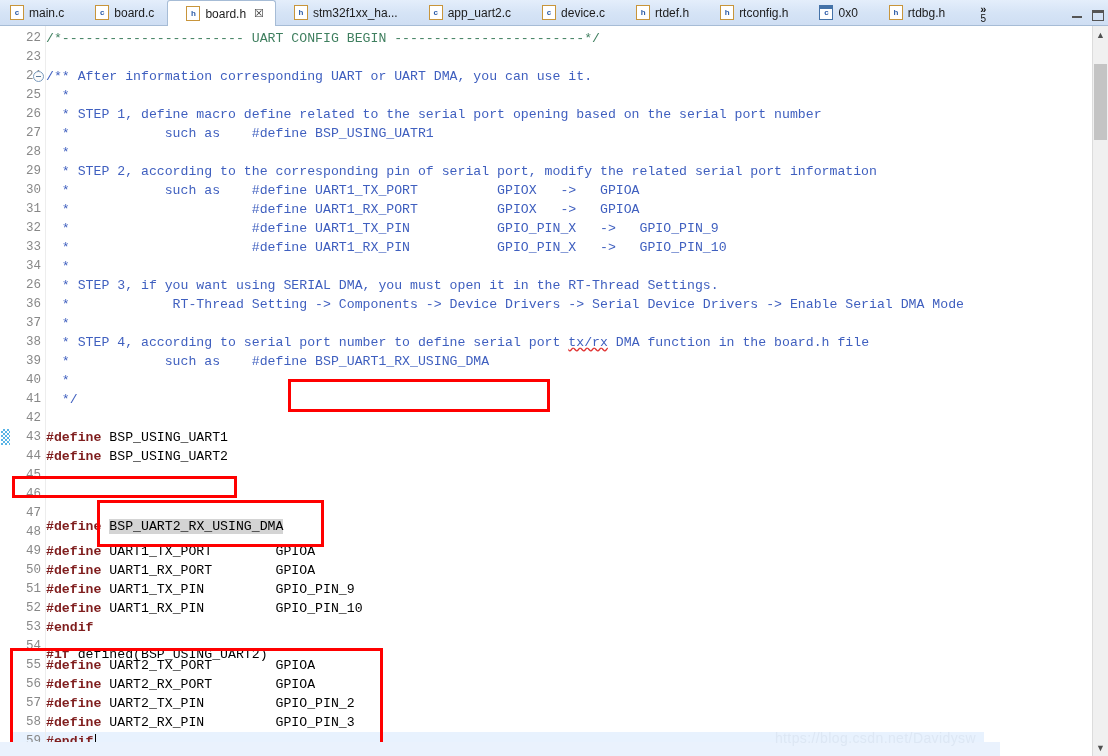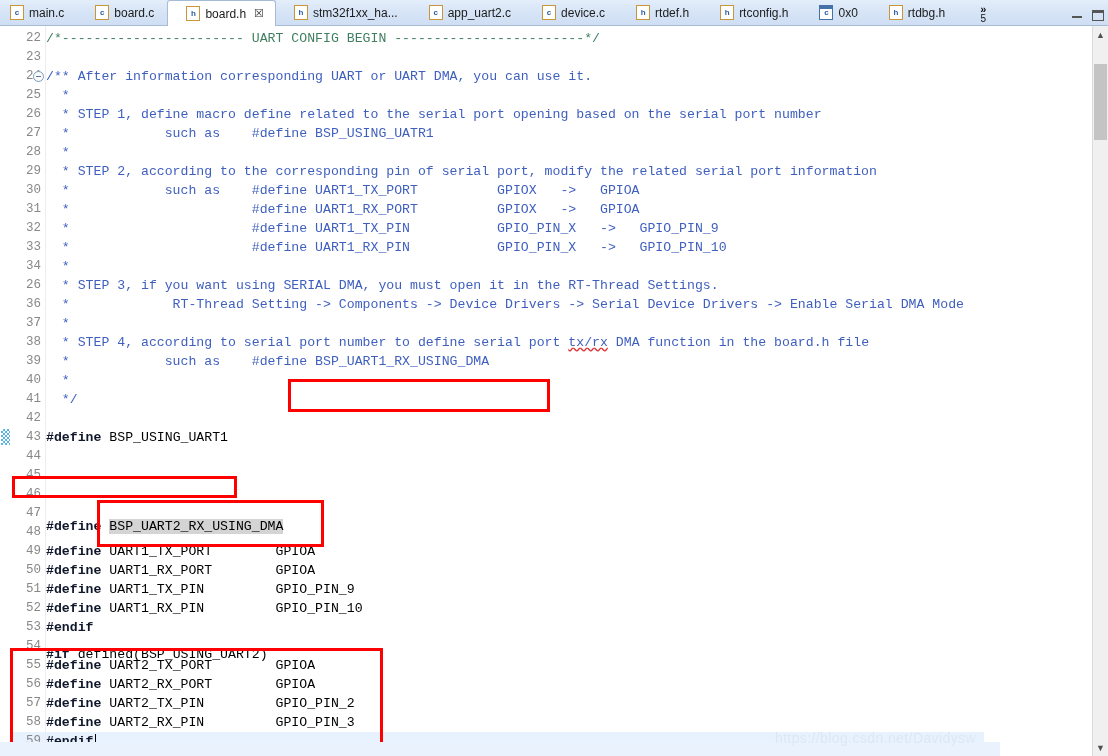--- a/index.html
+++ b/index.html
@@ -134,21 +134,21 @@
   .cline {
     position: absolute; left: 0;
     height: 19px; line-height: 19px;
     font-family: "Liberation Mono", monospace;
     font-size: 13.2px;
     white-space: pre;
     color: #000000;
   }
   .cm   { color: #3f7f5f; }     
   .doc  { color: #3f5fbf; }     
-  .pp   { color: #0f172a; font-weight: bold; }  
+  .pp   { color: #7f1d1d; font-weight: bold; }  
   .plain{ color: #000000; }
 
   .hl-line {
     position: absolute; left: 0; right: 0; height: 19px;
     background: #e8f2fe;
   }
   .sel {
     background: #d4d4d4;
   }
   .squig {
@@ -314,20 +314,21 @@
       <div class="cline" style="top: 231px;"><span class="doc">  *</span></div>
       <div class="cline" style="top: 250px;"><span class="doc">  * STEP 3, if you want using SERIAL DMA, you must open it in the RT-Thread Settings.</span></div>
       <div class="cline" style="top: 269px;"><span class="doc">  *             RT-Thread Setting -&gt; Components -&gt; Device Drivers -&gt; Serial Device Drivers -&gt; Enable Serial DMA Mode</span></div>
       <div class="cline" style="top: 288px;"><span class="doc">  *</span></div>
       <div class="cline" style="top: 307px;"><span class="doc">  * STEP 4, according to serial port number to define serial port </span><span class="doc squig">tx/rx</span><span class="doc"> DMA function in the board.h file</span></div>
       <div class="cline" style="top: 326px;"><span class="doc">  *            such as    #define BSP_UART1_RX_USING_DMA</span></div>
       <div class="cline" style="top: 345px;"><span class="doc">  *</span></div>
       <div class="cline" style="top: 364px;"><span class="doc">  */</span></div>
       <div class="cline" style="top: 383px;"></div>
       <div class="cline" style="top: 402px;"><span class="pp">#define</span><span class="plain"> BSP_USING_UART1</span></div>
+      <div class="cline" style="top: 421px;"><span class="pp">#define</span><span class="plain"> BSP_USING_UART2</span></div>
       <div class="cline" style="top: 440px;"></div>
       <div class="cline" style="top: 459px; margin-top: 32px;"><span class="pp">#define</span><span class="plain"> </span><span class="plain sel">BSP_UART2_RX_USING_DMA</span></div>
       <div class="cline" style="top: 478px;"></div>
       <div class="cline" style="top: 516px;"><span class="pp">#define</span><span class="plain"> UART1_TX_PORT        GPIOA</span></div>
       <div class="cline" style="top: 535px;"><span class="pp">#define</span><span class="plain"> UART1_RX_PORT        GPIOA</span></div>
       <div class="cline" style="top: 554px;"><span class="pp">#define</span><span class="plain"> UART1_TX_PIN         GPIO_PIN_9</span></div>
       <div class="cline" style="top: 573px;"><span class="pp">#define</span><span class="plain"> UART1_RX_PIN         GPIO_PIN_10</span></div>
       <div class="cline" style="top: 592px;"><span class="pp">#endif</span></div>
       <div class="cline" style="top: 619px;"><span class="pp">#if</span><span class="plain"> defined(BSP_USING_UART2)</span></div>
       <div class="cline" style="top: 630px;"><span class="pp">#define</span><span class="plain"> UART2_TX_PORT        GPIOA</span></div>

